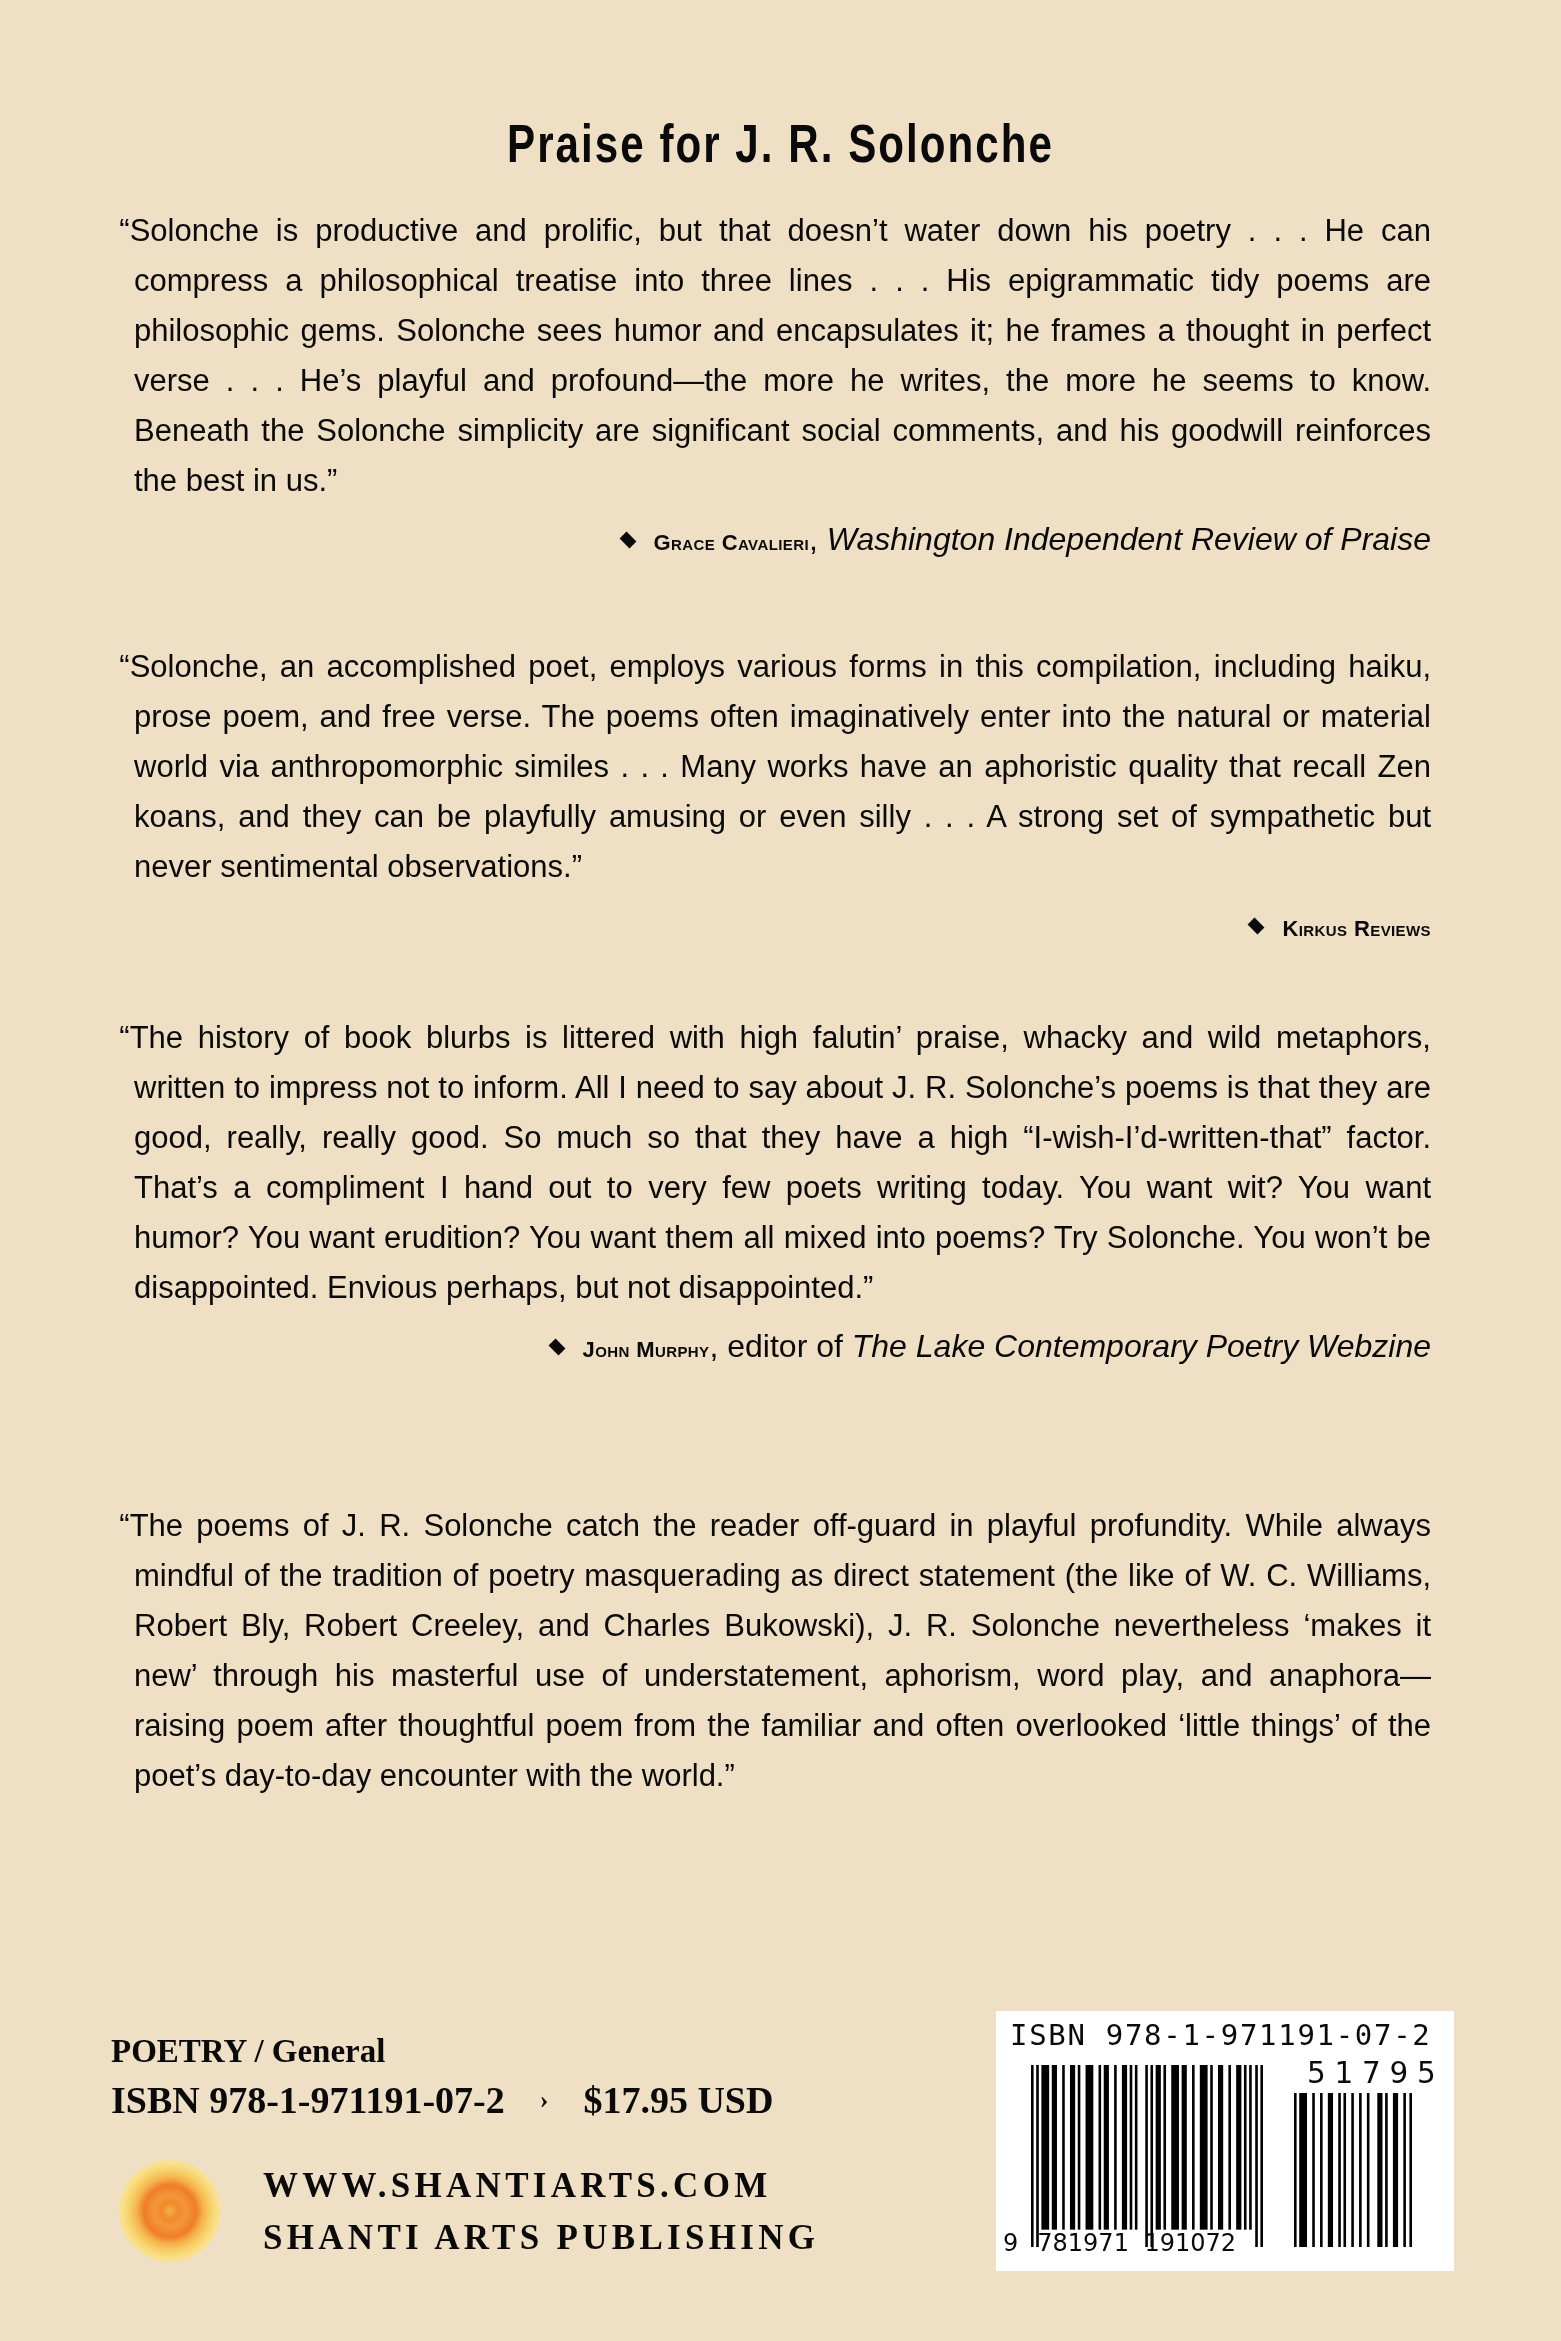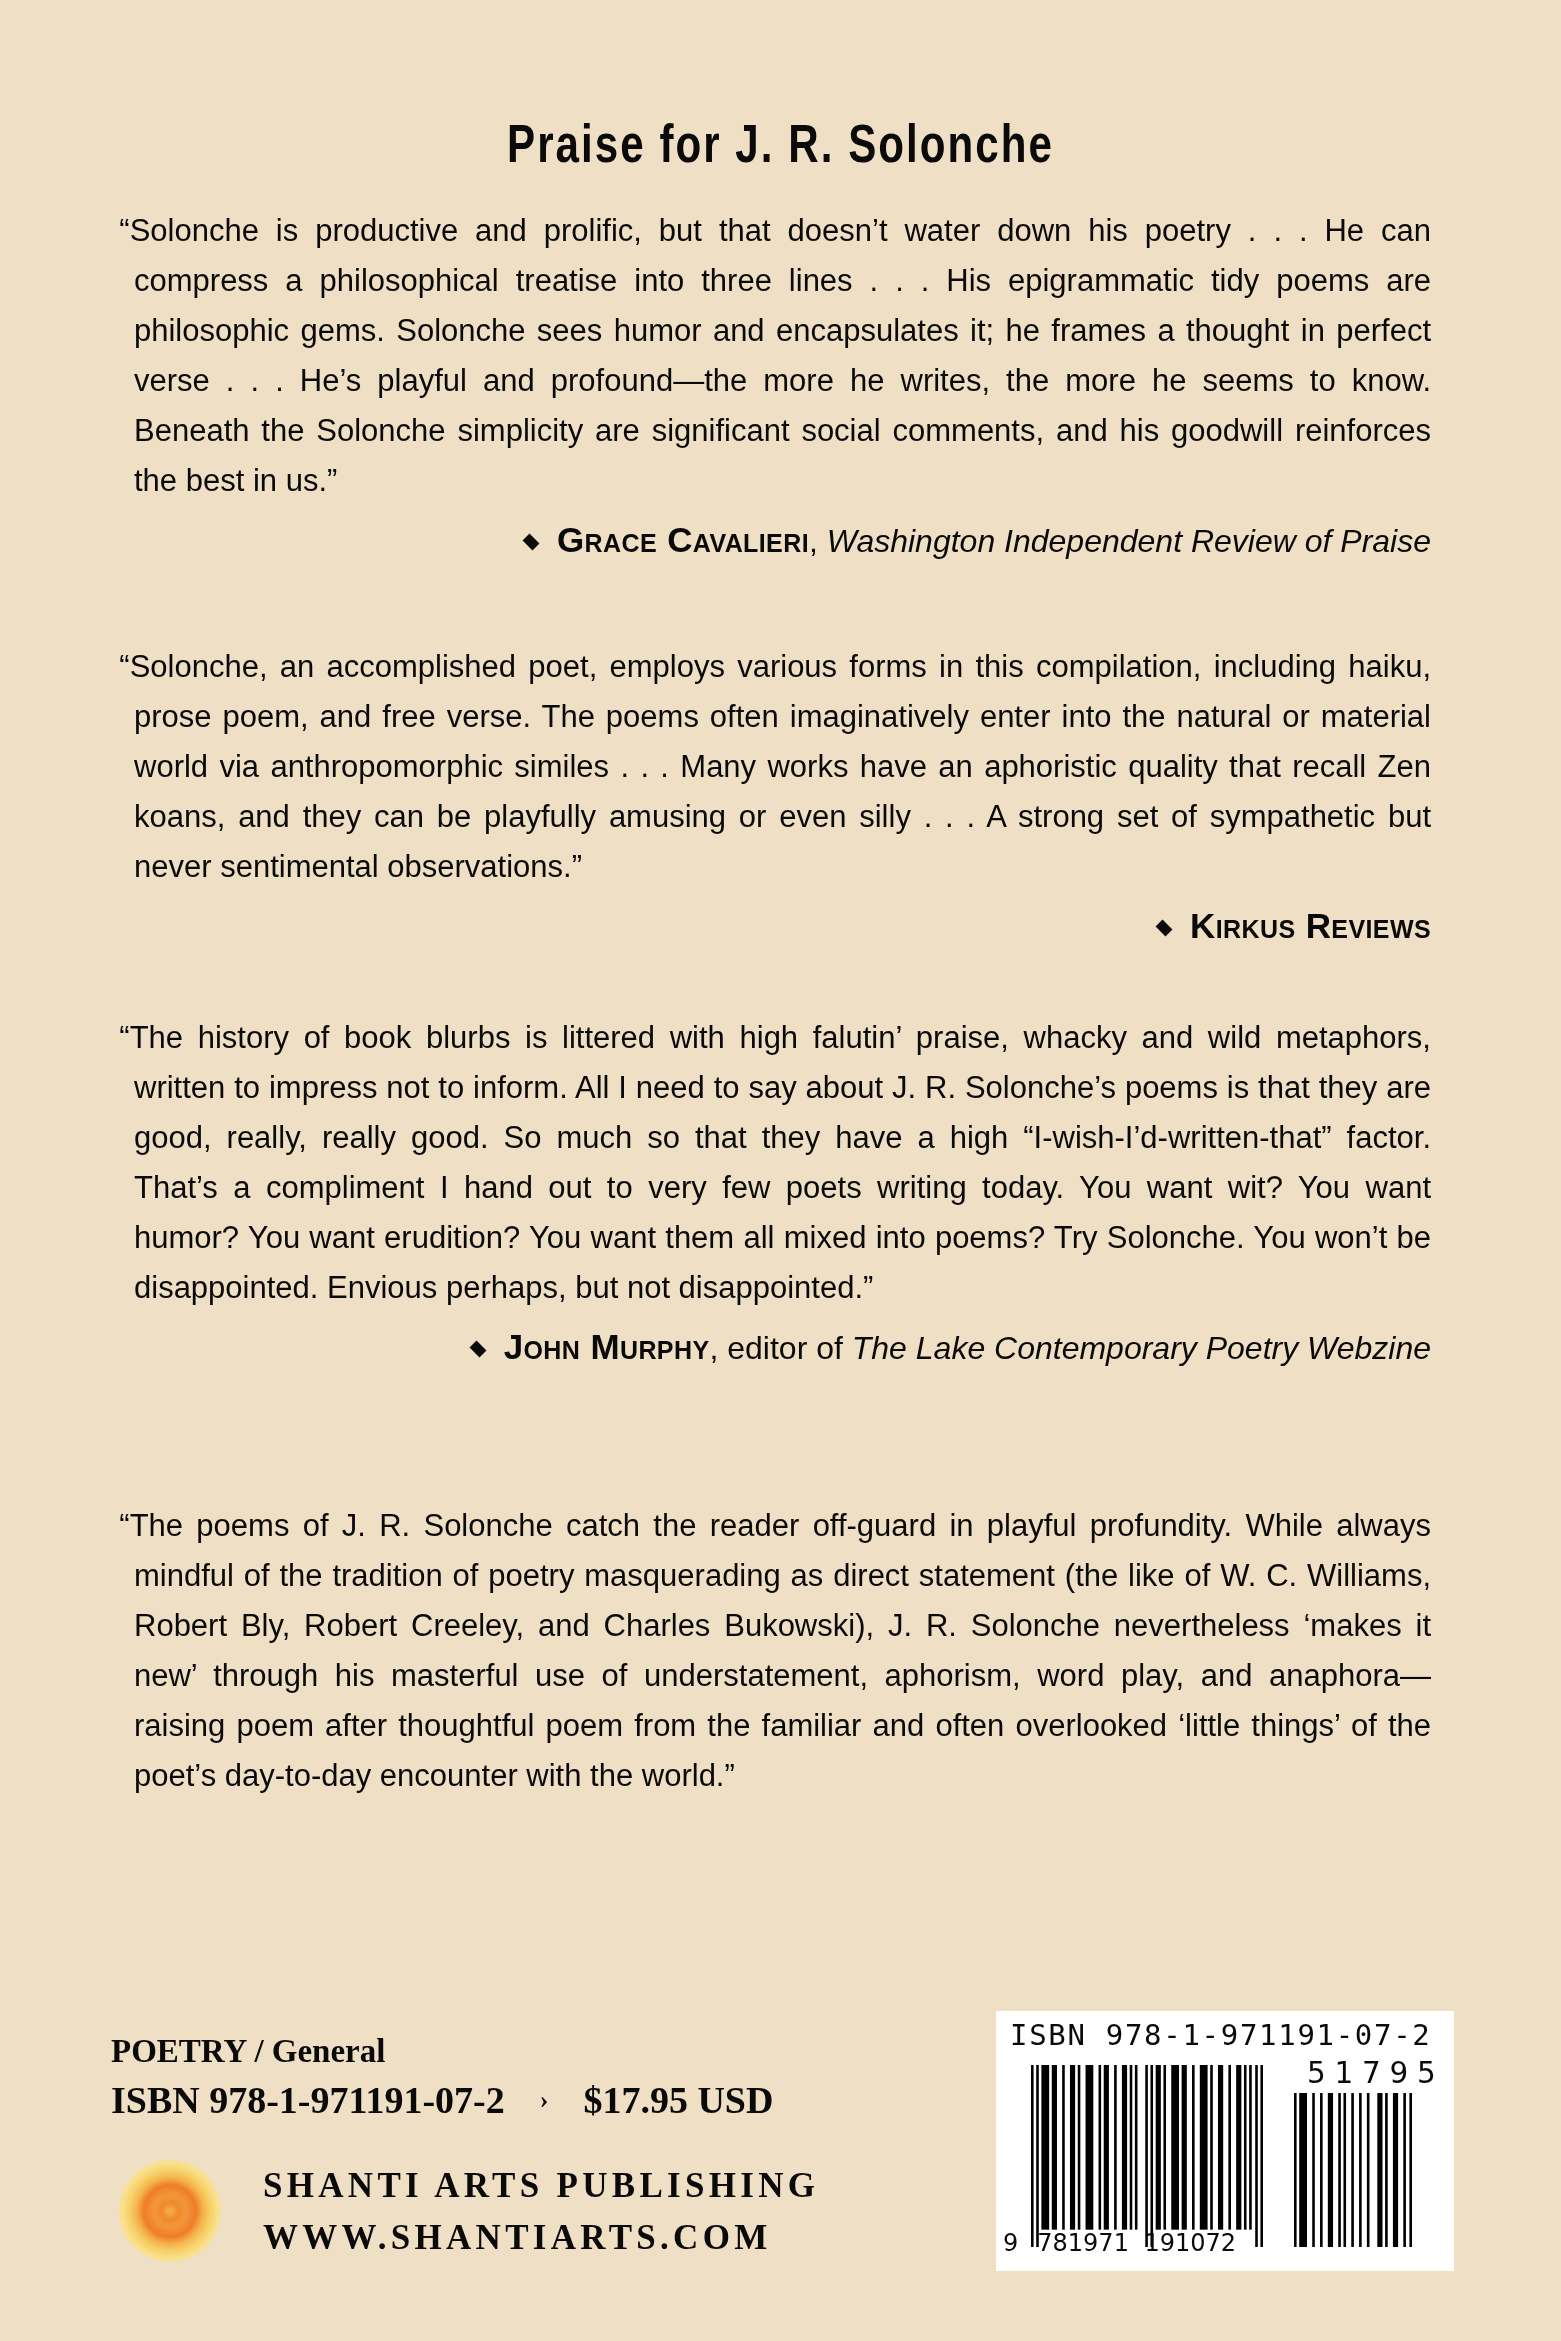--- a/index.html
+++ b/index.html
@@ -43,21 +43,21 @@
       display: inline-block;
       width: 14px; height: 14px;
       background: #0a0a0a;
       transform: rotate(45deg) scaleY(0.7);
       margin-right: 19px;
       vertical-align: 3.5px;
     }
     .name {
       font-weight: bold;
       font-variant: small-caps;
-      font-size: 35px;
+      font-size: 22px;
       letter-spacing: 0.4px;
     }
     .work { font-style: italic; }
 
     .footer-left {
       position: absolute; left: 111px; top: 2030px;
       font-family: "Liberation Serif", "DejaVu Serif", serif;
       font-weight: bold;
     }
     .category { font-size: 33px; line-height: 43px; }
@@ -146,22 +146,22 @@
 <div class="footer-left">
   <div class="category">POETRY / General</div>
   <div class="isbn-price">
     <span>ISBN 978-1-971191-07-2</span><span class="sep">›</span><span>$17.95 USD</span>
   </div>
 </div>
 
 <div class="logo"></div>
 
 <div class="publisher">
+  <div>WWW.SHANTIARTS.COM</div>
   <div>SHANTI ARTS PUBLISHING</div>
-  <div>WWW.SHANTIARTS.COM</div>
 </div>
 
 <div class="barcode-box">
   <div class="bc-isbn">ISBN 978-1-971191-07-2</div>
   <div class="bc-addon-num">51795</div>
   <svg class="bc-bars" viewBox="0 0 268 210" preserveAspectRatio="none">
     <g fill="#000">
       <rect x="0" y="0" width="3" height="210"></rect>
         <rect x="6" y="0" width="3" height="210"></rect>
       <rect x="12" y="0" width="9" height="190"></rect>

